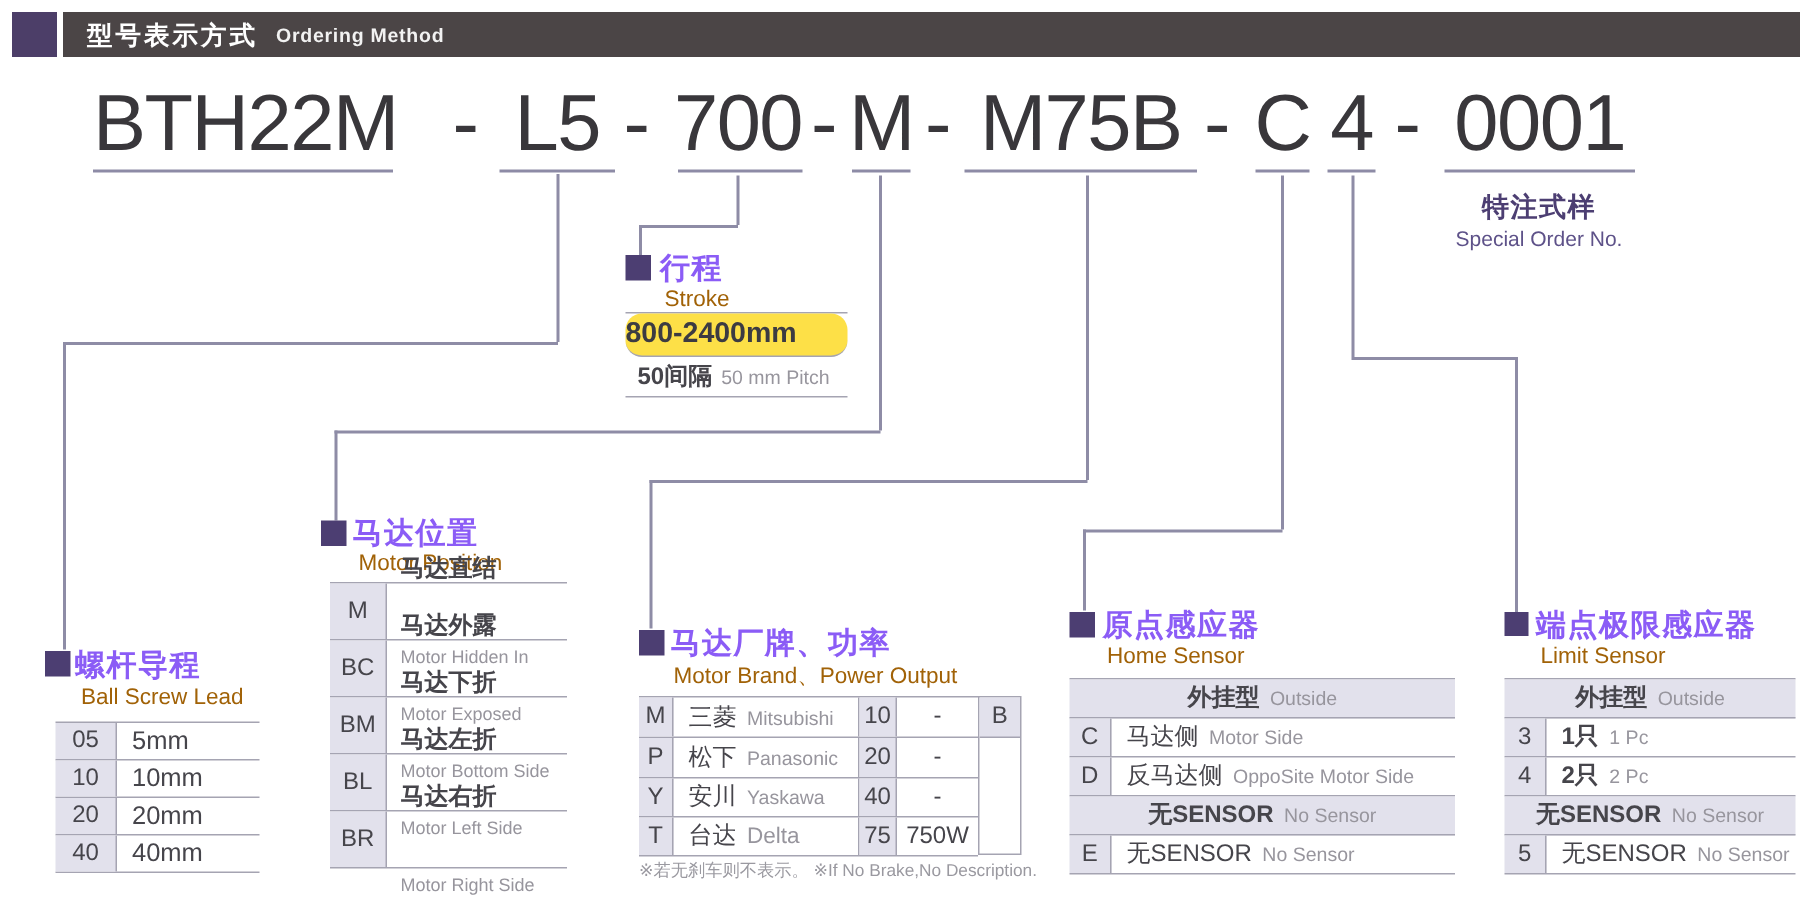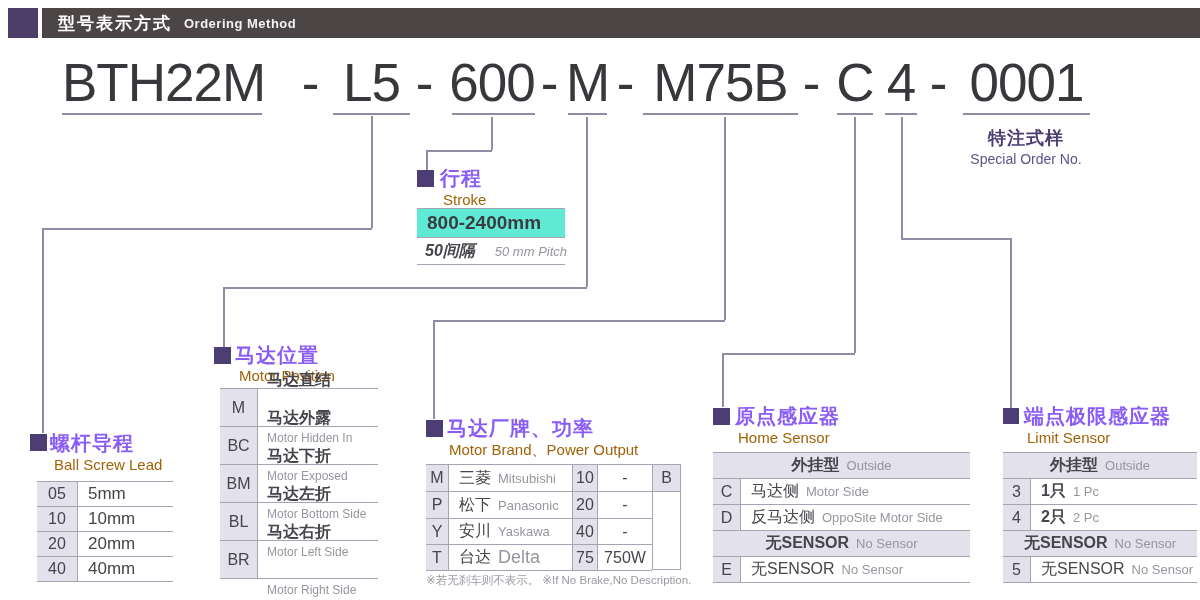--- a/index.html
+++ b/index.html
@@ -35,45 +35,45 @@
   .zh{color:#46454b;font-size:16px;white-space:nowrap;}
   .en{color:#97959d;font-size:12px;white-space:nowrap;}
   .stack{display:flex;flex-direction:column;justify-content:center;padding-left:9px;flex:1;min-width:0;}
   .stack .zh{line-height:17px;font-weight:bold;}
   .stack .en{line-height:13px;margin-top:44px;}
   .hdr{display:flex;align-items:center;justify-content:center;gap:7px;background:#e2e1ec;
        border-bottom:1px solid #a5a4b2;box-sizing:border-box;}
   .ctr{display:flex;align-items:center;justify-content:center;color:#46454b;font-size:16px;
        box-sizing:border-box;flex:none;}
   .note{position:absolute;font-size:11.5px;color:#9a99a0;white-space:nowrap;}
-  .srow1{height:29px;background:#5eead4;border-bottom:1px solid #a5a4b2;display:flex;align-items:center;
-         padding-left:10px;font-size:19px;font-weight:bold;color:#3c3b42;box-sizing:border-box;}
-  .srow2{height:27px;border-bottom:1px solid #a5a4b2;display:flex;align-items:center;gap:20px;
-         padding-left:8px;box-sizing:border-box;font-style:italic;}
+  .srow1{height:29px;background:#fde047;border-bottom:1px solid #a5a4b2;display:flex;align-items:center;
+         padding-left:0;font-size:19px;font-weight:bold;color:#3c3b42;box-sizing:border-box;border-radius:11px;}
+  .srow2{height:27px;border-bottom:1px solid #a5a4b2;display:flex;align-items:center;gap:6px;
+         padding-left:8px;box-sizing:border-box;}
   .bcol{position:absolute;border:1px solid #a5a4b2;box-sizing:border-box;background:#fff;}
   .bcell{height:27px;background:#e2e1ec;border-bottom:1px solid #a5a4b2;display:flex;
          align-items:center;justify-content:center;color:#46454b;font-size:16px;box-sizing:border-box;}
 </style>
 </head>
 <body>
 
 <div class="page">
 
   <div class="topbar-sq"></div>
   <div class="topbar-bar">
     <span class="tb-zh">型号表示方式</span>
     <span class="tb-en">Ordering Method</span>
   </div>
 
   <div>
     <span class="seg" style="left:62px;width:200px">BTH22M</span>
     <span class="seg" style="left:296px;width:28px">-</span>
     <span class="seg" style="left:333px;width:77px">L5</span>
     <span class="seg" style="left:410px;width:28px">-</span>
-    <span class="seg" style="left:448px;width:88px">600</span>
+    <span class="seg" style="left:448px;width:88px">700</span>
     <span class="seg" style="left:535px;width:28px">-</span>
     <span class="seg" style="left:566px;width:42px">M</span>
     <span class="seg" style="left:611px;width:28px">-</span>
     <span class="seg" style="left:643px;width:155px">M75B</span>
     <span class="seg" style="left:797px;width:28px">-</span>
     <span class="seg" style="left:835px;width:40px">C</span>
     <span class="seg" style="left:883px;width:36px">4</span>
     <span class="seg" style="left:924px;width:28px">-</span>
     <span class="seg" style="left:963px;width:127px">0001</span>
   </div>
@@ -218,21 +218,21 @@
         <span class="zh">安川</span>
         <span class="en" style="font-size:13px">Yaskawa</span>
       </div>
       <div class="c1" style="width:25px">40</div>
       <div class="ctr" style="width:54px">-</div>
     </div>
     <div class="row" style="height:26px">
       <div class="c1" style="width:23px">T</div>
       <div class="c2" style="width:124px;flex:none;border-right:1px solid #a5a4b2">
         <span class="zh">台达</span>
-        <span class="en" style="font-size:18px">Delta</span>
+        <span class="en" style="font-size:15px">Delta</span>
       </div>
       <div class="c1" style="width:25px">75</div>
       <div class="ctr" style="width:54px">750W</div>
     </div>
   </div>
   <div class="bcol" style="left:652px;top:464px;width:29px;height:106px">
     <div class="bcell">B</div>
   </div>
   <div class="note" style="left:426px;top:573px">
     <span>※若无刹车则不表示。</span>

